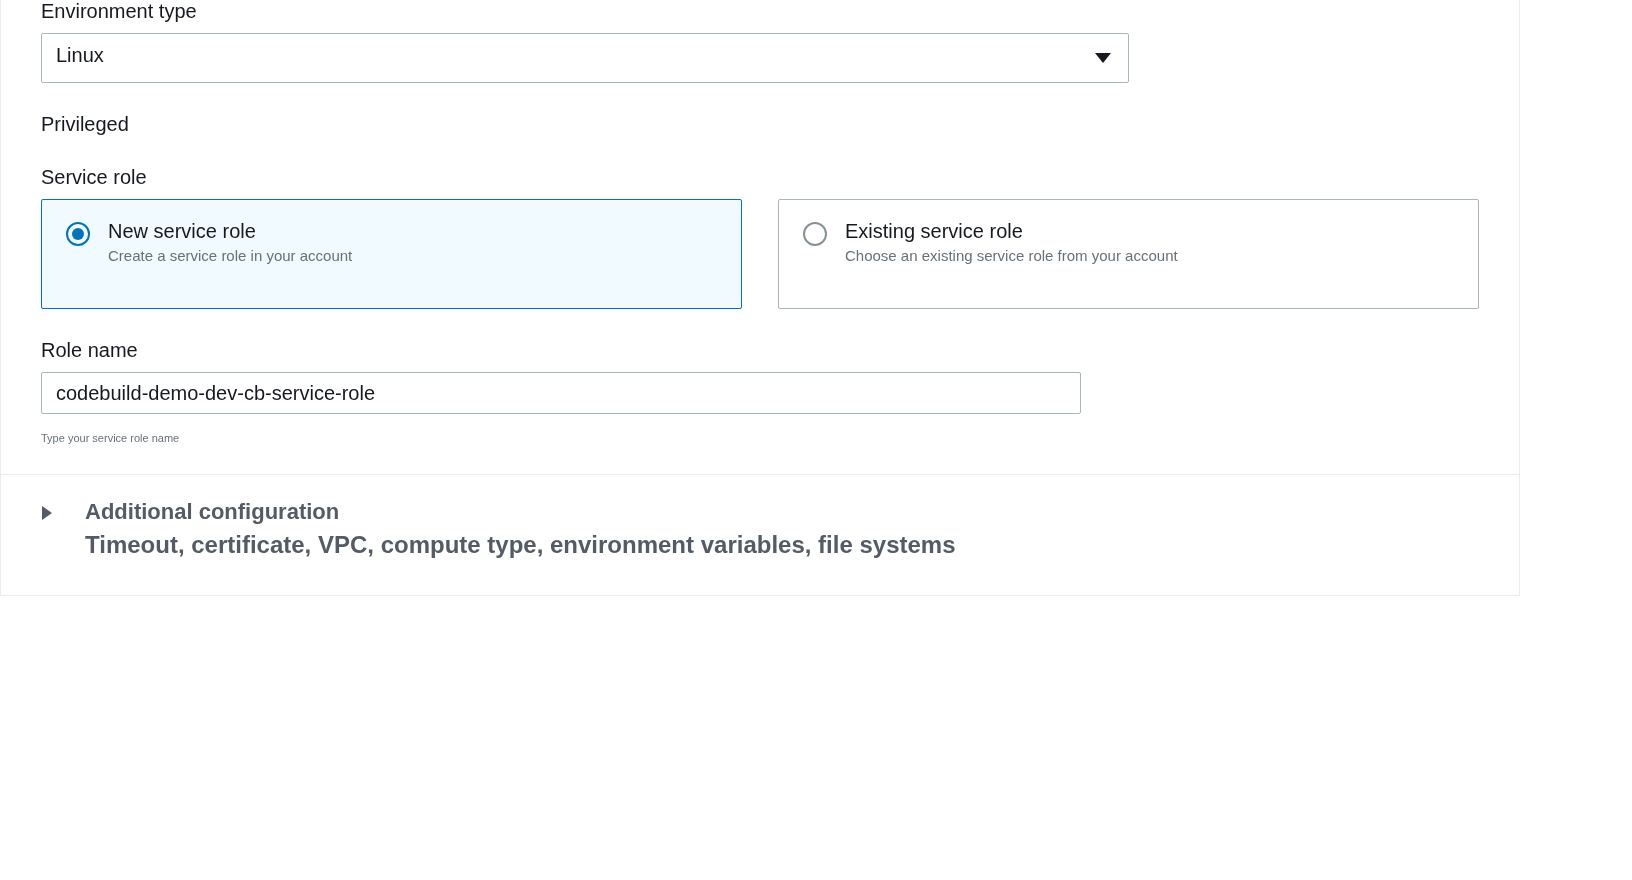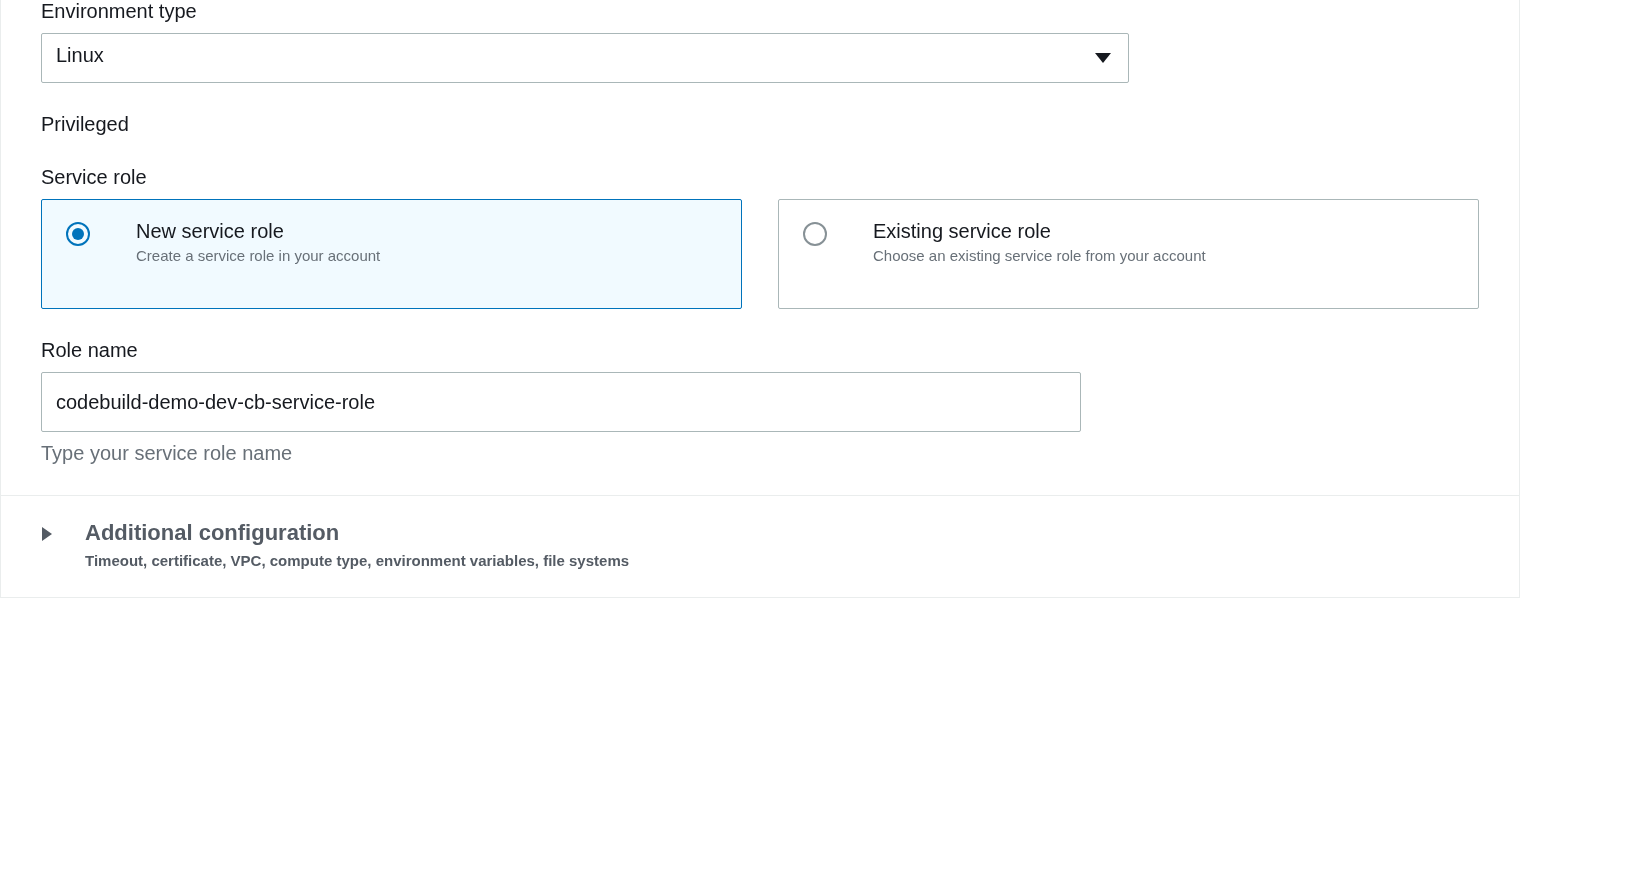--- a/index.html
+++ b/index.html
@@ -9,21 +9,21 @@
   }
   body {
     font-family: "Amazon Ember", "Helvetica Neue", Arial, sans-serif;
     background: #ffffff;
     color: #16191f;
     padding: 0;
   }
   .container {
     border: 1px solid #eaeded;
     border-top: none;
-    padding: 0 40px 0 40px;
+    padding: 0 40px 8px 40px;
     max-width: 1520px;
   }
   .form-group {
     margin-bottom: 30px;
   }
   .label {
     font-size: 20px;
     color: #16191f;
     margin-bottom: 10px;
     display: block;
@@ -119,46 +119,45 @@
     height: 12px;
     background: #0073bb;
     border-radius: 50%;
     display: none;
   }
   .radio-card.selected .radio-inner {
     display: block;
   }
   .radio-text {
     flex: 1;
-    margin-left: 28px;
   }
   .radio-title {
     font-size: 20px;
     color: #16191f;
     margin-bottom: 4px;
   }
   .radio-desc {
     font-size: 15px;
     color: #687078;
   }
   .text-input {
     width: 1040px;
     max-width: 100%;
-    height: 60px;
+    height: 42px;
     padding: 10px 14px;
     font-size: 20px;
     border: 1px solid #aab7b8;
     border-radius: 2px;
     background: #ffffff;
     color: #16191f;
   }
   .helper-text {
-    font-size: 20px;
+    font-size: 11px;
     color: #687078;
-    margin-top: 10px;
+    margin-top: 18px;
   }
   .divider {
     border: none;
     border-top: 1px solid #eaeded;
     margin: 0 -40px;
   }
   .expandable {
     padding: 24px 0 28px 0;
     display: flex;
     align-items: flex-start;
@@ -168,21 +167,21 @@
   .expand-icon {
     margin-top: 6px;
   }
   .expand-title {
     font-size: 22px;
     font-weight: 700;
     color: #545b64;
     margin-bottom: 6px;
   }
   .expand-desc {
-    font-size: 15px;
+    font-size: 24px;
     font-weight: 700;
     color: #545b64;
   }
 </style>
 </head>
 <body>
 
 <div class="container">
 
   <div class="form-group">

